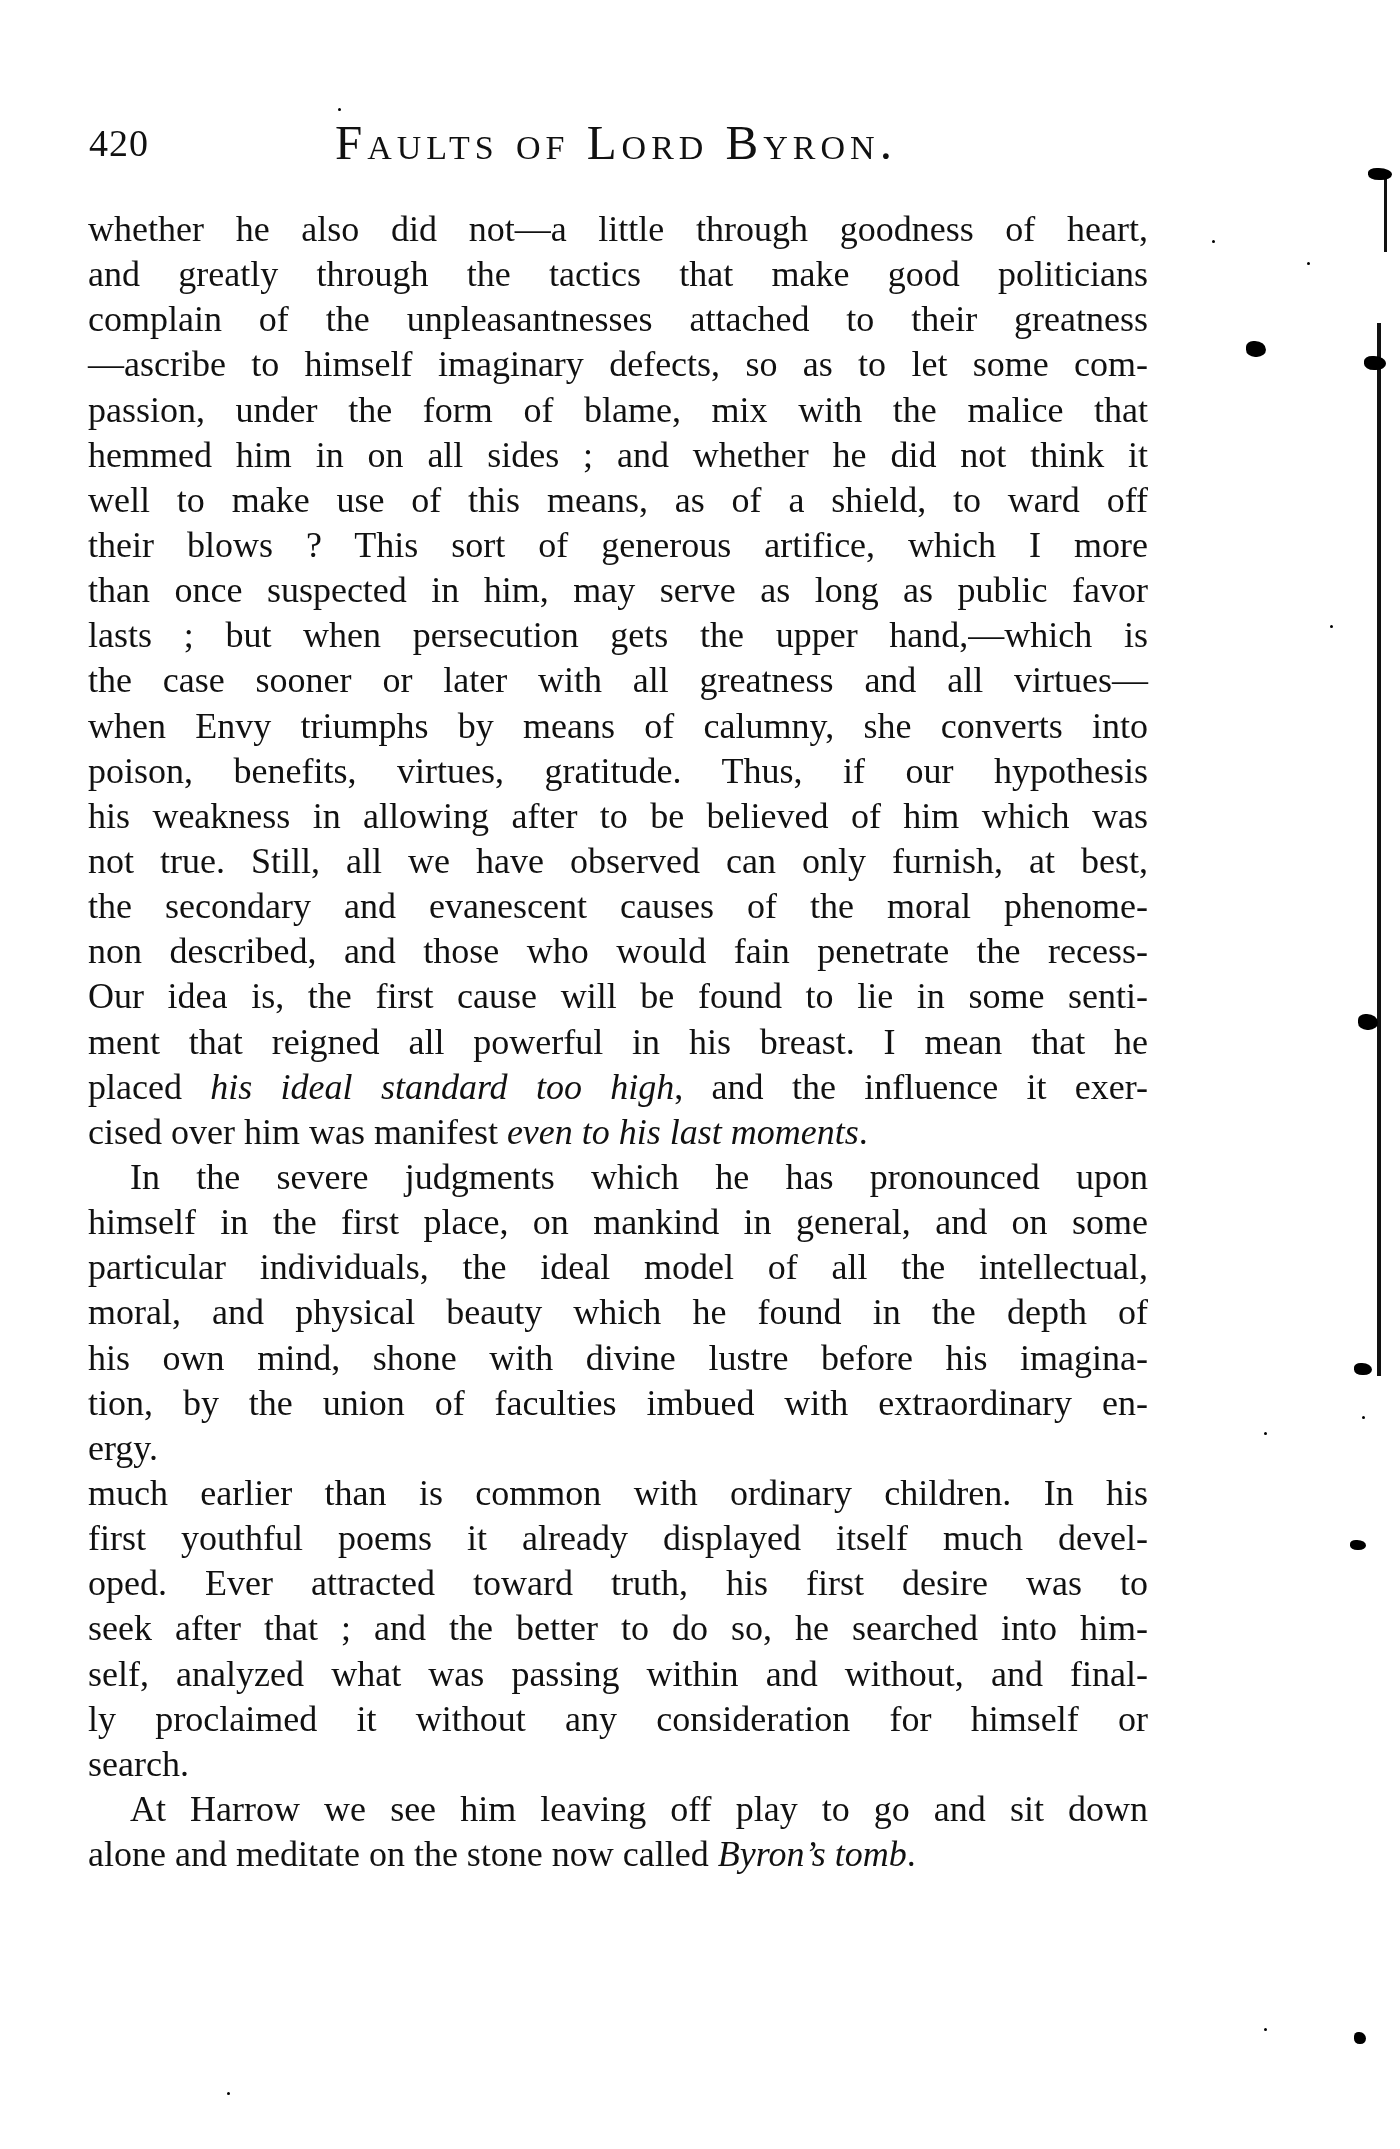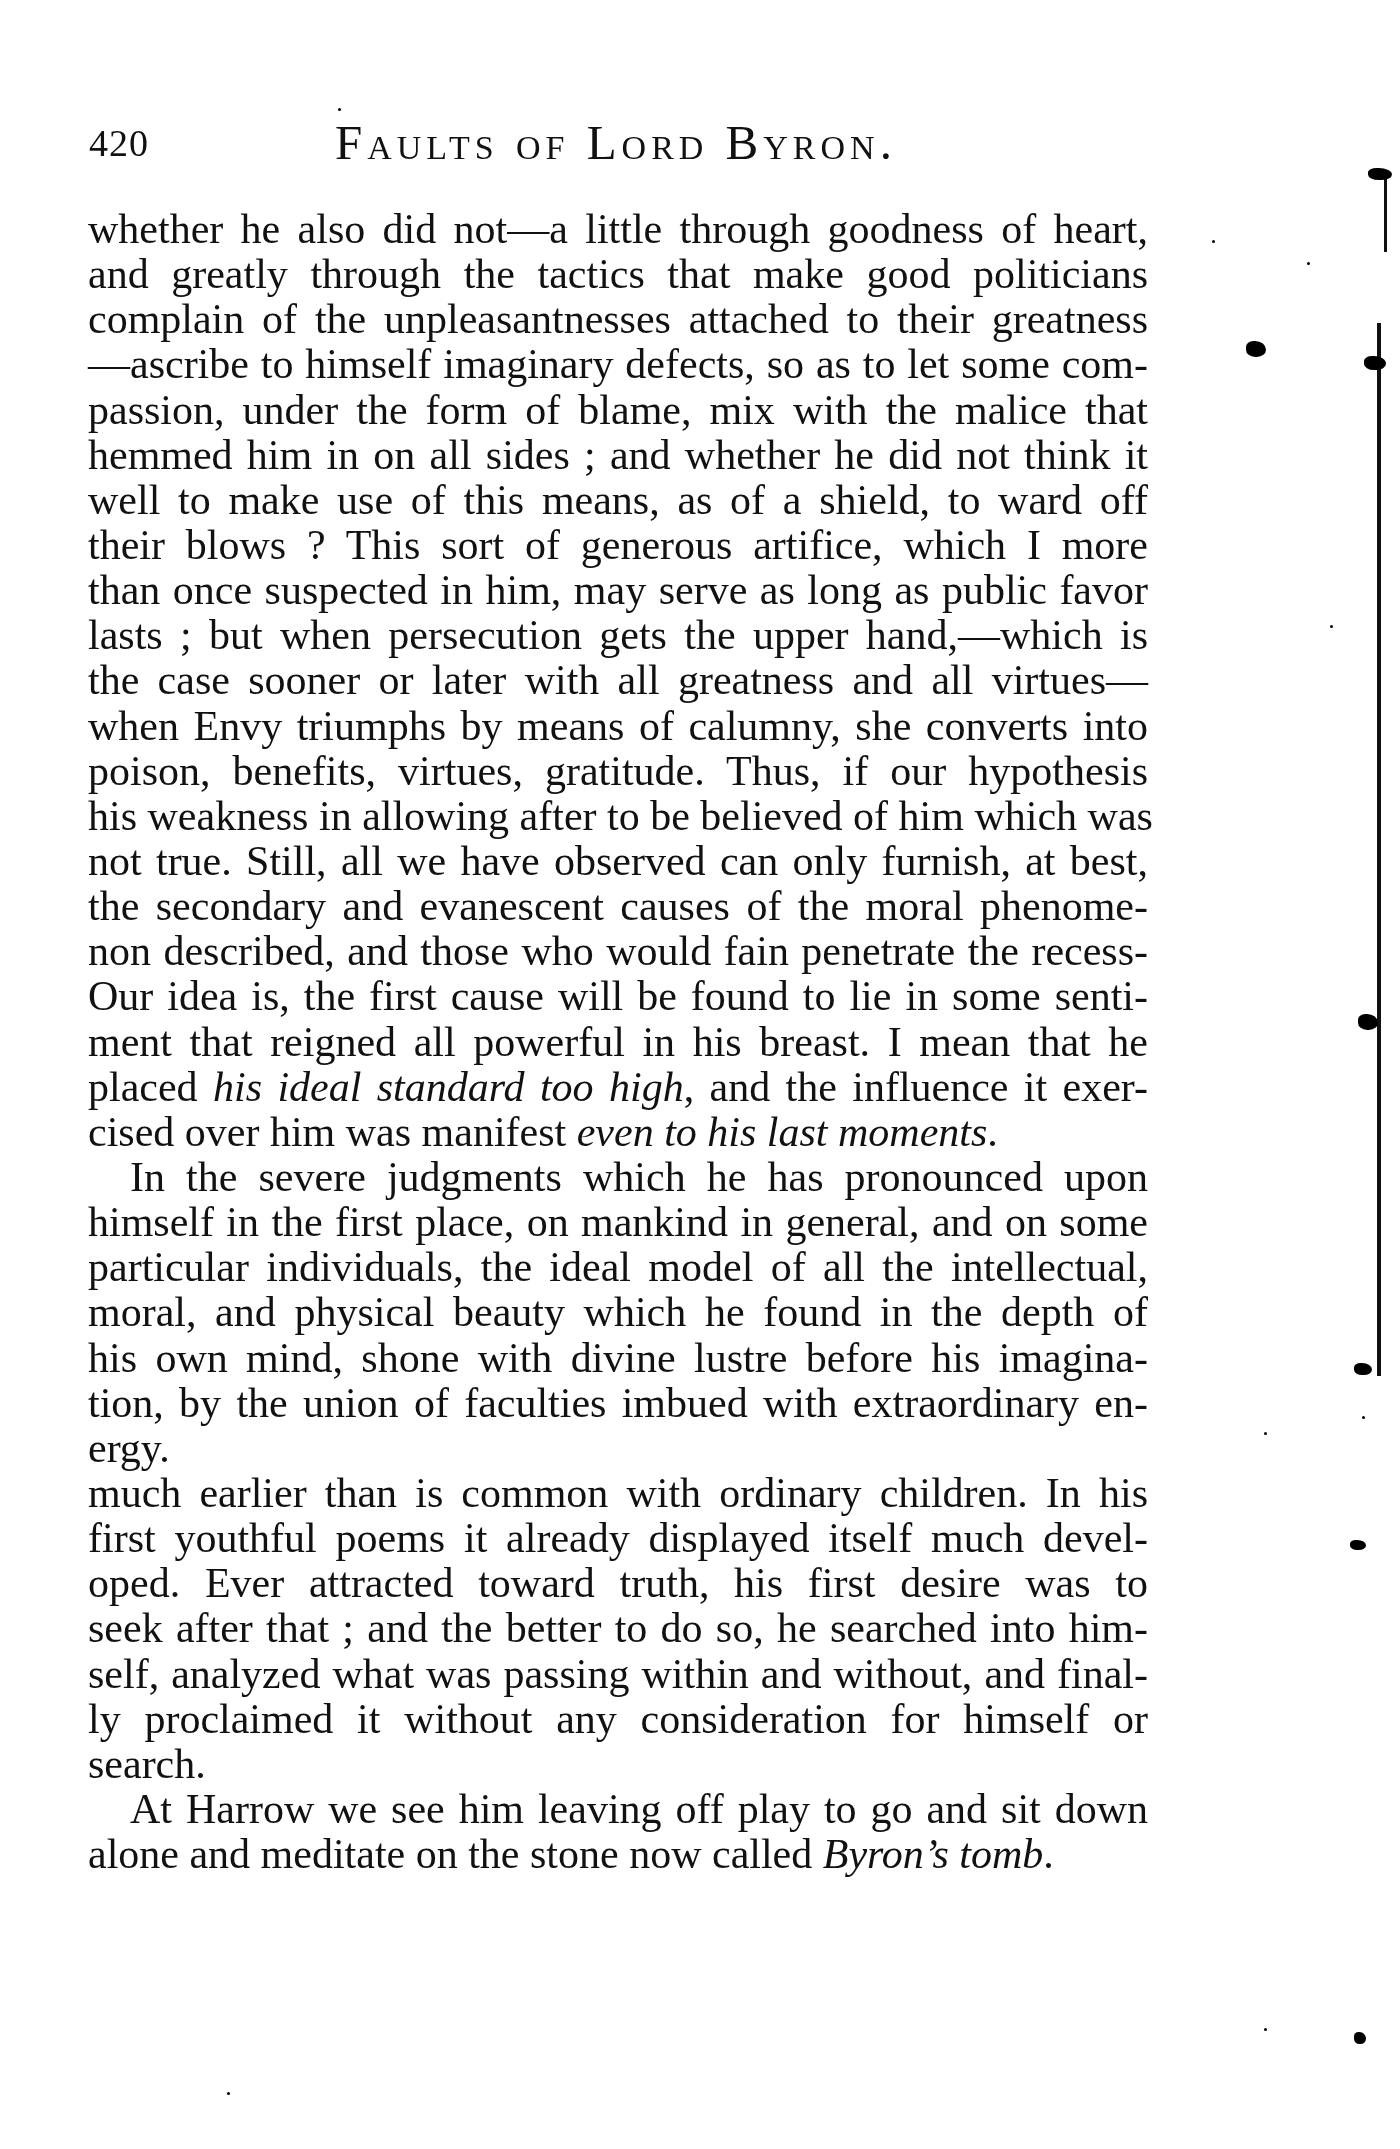--- a/index.html
+++ b/index.html
@@ -41,21 +41,21 @@
     top: 0;
     font-variant: small-caps;
     letter-spacing: 5px;
     font-size: 49px;
   }
   .body-text {
     position: absolute;
     left: 88px;
     top: 207px;
     width: 1060px;
-    font-size: 42px;
+    font-size: 36px;
     line-height: 45.15px;
   }
   .line {
     display: block;
     height: 45.15px;
     white-space: nowrap;
     text-align: justify;
     text-align-last: justify;
     overflow: visible;
   }

